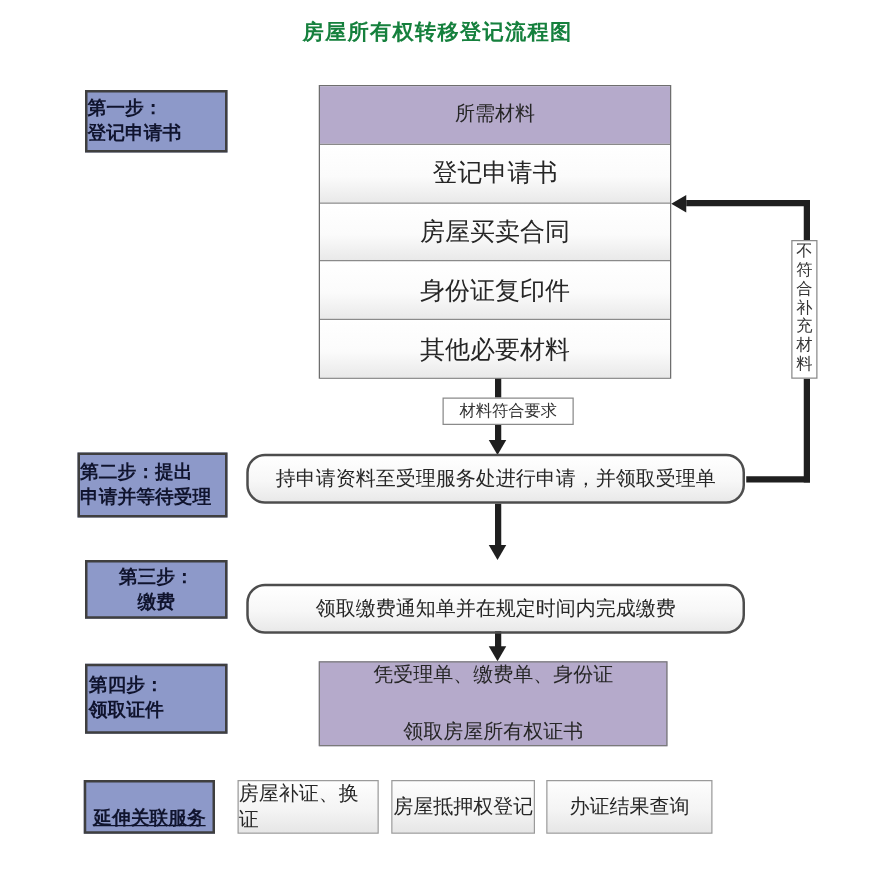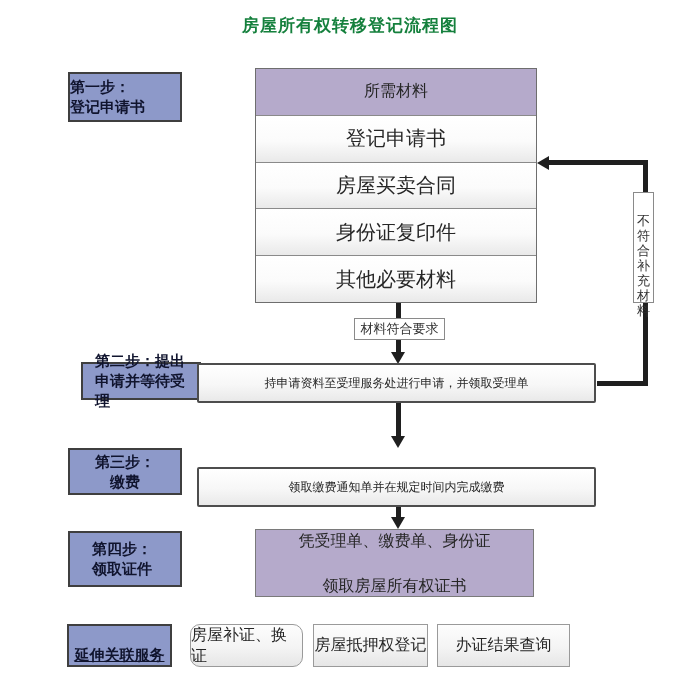--- a/index.html
+++ b/index.html
@@ -7,55 +7,55 @@
           font-family:"Liberation Sans", sans-serif;color:#1a1a1a;}
 
   .title{position:absolute;left:0;top:14px;width:700px;text-align:center;
          font-size:17px;font-weight:bold;letter-spacing:1px;color:#15803d;}
 
   
   .step-box{position:absolute;background:#8d99c9;border:2px solid #3f3f3f;
             box-sizing:border-box;font-weight:bold;font-size:15px;line-height:20px;
             color:#10142e;display:flex;flex-direction:column;justify-content:center;z-index:1;}
   .s1{left:68px;top:72px;width:114px;height:50px;padding-left:0;}
-  .s2{left:62px;top:362px;width:120px;height:38px;padding-left:12px;margin-left:19px;}
+  .s2{left:62px;top:362px;width:120px;height:52px;padding-left:0;}
   .s3{left:68px;top:448px;width:114px;height:47px;text-align:center;}
-  .s4{left:68px;top:531px;width:114px;height:56px;padding-left:22px;}
+  .s4{left:68px;top:531px;width:114px;height:56px;padding-left:1px;}
   .s5{left:67px;top:624px;width:105px;height:43px;text-align:center;justify-content:flex-end;text-decoration:underline;}
 
   
   .materials{position:absolute;left:255px;top:68px;width:282px;height:235px;
              border:1px solid #6e6e6e;box-sizing:border-box;display:flex;
              flex-direction:column;z-index:1;background:#fff;}
   .mat-header{flex:1;background:#b5aacb;display:flex;align-items:center;justify-content:center;
               font-family:"Liberation Serif", serif;font-size:16px;color:#262626;}
   .mat-row{flex:1;border-top:1px solid #8a8a8a;display:flex;align-items:center;justify-content:center;
            font-family:Liberation Sans, sans-serif;font-size:20px;color:#262626;
            background:linear-gradient(180deg,#ffffff 0%,#fbfbfb 55%,#e9e9e9 100%);}
 
   
   .rounded-box{position:absolute;left:197px;width:399px;height:40px;box-sizing:border-box;
-               border:2px solid #4d4d4d;border-radius:2px;display:flex;align-items:center;
-               justify-content:center;font-family:"Liberation Serif", serif;font-size:12px;
+               border:2px solid #4d4d4d;border-radius:15px;display:flex;align-items:center;
+               justify-content:center;font-family:"Liberation Serif", serif;font-size:16px;
                color:#262626;background:linear-gradient(180deg,#ffffff 0%,#f7f7f7 55%,#e9e9e9 100%);z-index:1;}
   .b2{top:363px;}
   .b3{top:467px;}
 
   
   .purple-box{position:absolute;left:255px;top:529px;width:279px;height:68px;box-sizing:border-box;
               background:#b5aacb;border:1px solid #7a7a7a;display:flex;flex-direction:column;
               align-items:center;justify-content:center;font-family:"Liberation Serif", serif;
               font-size:16px;line-height:29px;color:#262626;z-index:1;gap:16px;}
 
   
   .service-box{position:absolute;top:624px;height:43px;box-sizing:border-box;border:1px solid #9a9a9a;
                background:linear-gradient(180deg,#fdfdfd 0%,#f4f4f4 55%,#e6e6e6 100%);
                display:flex;align-items:center;justify-content:center;
                font-family:"Liberation Serif", serif;font-size:16px;color:#262626;z-index:1;}
-  .sv1{left:190px;width:113px;border-radius:10px;}
+  .sv1{left:190px;width:113px;}
   .sv2{left:313px;width:115px;}
   .sv3{left:437px;width:133px;}
 
   
   .line{position:absolute;background:#1f1f1f;z-index:1;}
   .v1{left:396px;top:303px;width:5px;height:50px;}
   .v2{left:396px;top:403px;width:5px;height:34px;}
   .v3{left:396px;top:488px;width:5px;height:30px;}
   .fb-top{left:549px;top:160px;width:99px;height:5px;}
   .fb-vert{left:643px;top:160px;width:5px;height:226px;}
@@ -67,23 +67,23 @@
   .a2{left:391px;top:436px;}
   .a3{left:391px;top:517px;}
   .arrow-left{position:absolute;width:0;height:0;border-top:7px solid transparent;
               border-bottom:7px solid transparent;border-right:12px solid #1f1f1f;
               left:537px;top:156px;z-index:1;}
 
   
   .cond-label{position:absolute;background:#ffffff;border:1px solid #8a8a8a;box-sizing:border-box;
               font-family:"Liberation Serif", serif;font-size:13px;color:#333;z-index:3;
               display:flex;align-items:center;justify-content:center;}
-  .ok{left:354px;top:318px;width:91px;height:22px;font-family:Liberation Mono, monospace;}
+  .ok{left:354px;top:318px;width:105px;height:22px;font-family:Liberation Mono, monospace;}
   .feedback{left:633px;top:192px;width:21px;height:111px;line-height:15px;
-            text-align:center;word-break:break-all;display:block;padding-top:20px;}
+            text-align:center;word-break:break-all;display:block;padding-top:0;}
 </style>
 </head>
 <body>
 
 <div class="canvas">
 
   <div class="title">房屋所有权转移登记流程图</div>
 
   <div class="step-box s1">
     <div>第一步：</div>

